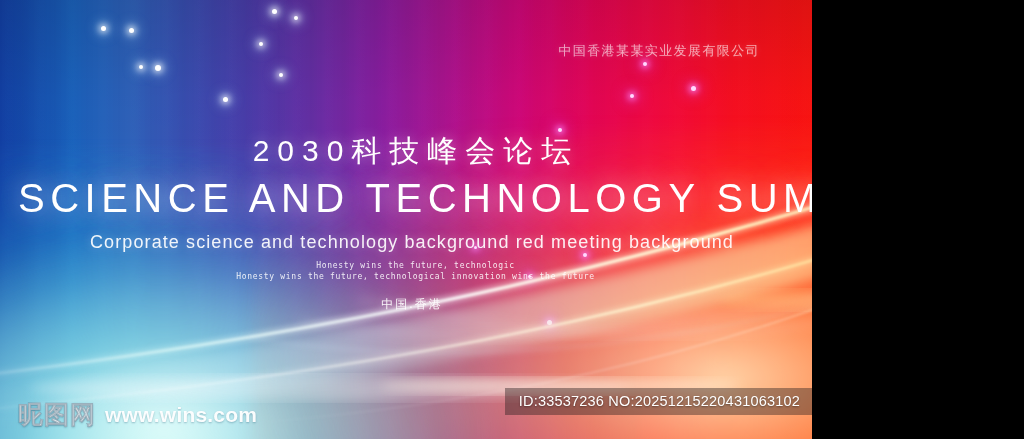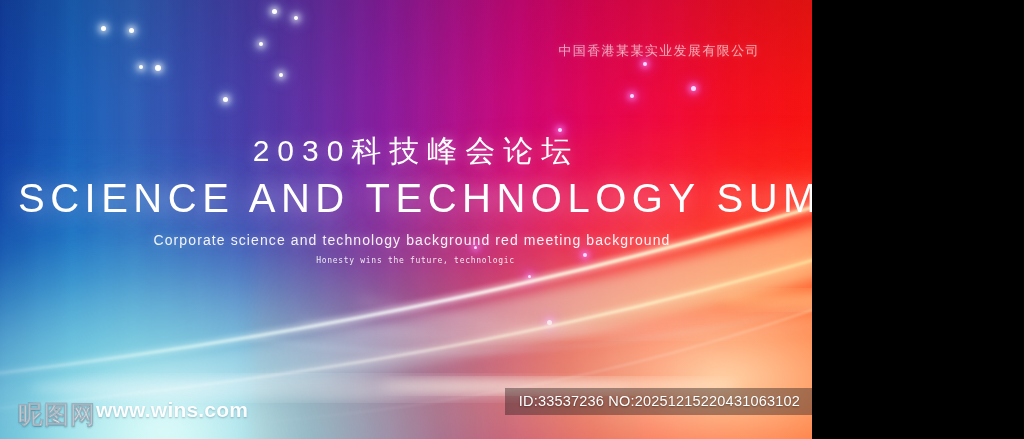--- a/index.html
+++ b/index.html
@@ -147,21 +147,21 @@
     font-weight: 400;
     letter-spacing: 5.5px;
     color: #ffffff;
     white-space: nowrap;
     text-shadow: 0 0 22px rgba(255,255,255,0.55),
                  0 0 46px rgba(255,190,255,0.30);
     padding-left: 6px;
   }
   .subtitle {
     margin-top: 11px;
-    font-size: 14px;
+    font-size: 18px;
     letter-spacing: 1.1px;
     color: rgba(255,255,255,0.92);
     text-shadow: 0 0 8px rgba(255,255,255,0.35);
   }
   .microline {
     font-size: 8px;
     letter-spacing: 0.7px;
     color: rgba(255,255,255,0.88);
     line-height: 1.45;
     font-family: "DejaVu Sans Mono", monospace;
@@ -187,21 +187,22 @@
     text-shadow: 0 0 6px rgba(255,255,255,0.25);
     pointer-events: none;
   }
 
   
   .watermark {
     position: absolute;
     left: 18px;
     bottom: 8px;
     display: flex;
-    align-items: flex-start;
+    align-items: center;
+    gap: 9px;
     pointer-events: none;
   }
   .wm-cn {
     font-size: 25px;
     font-weight: 700;
     letter-spacing: 1px;
     color: rgba(255,255,255,0.96);
     -webkit-text-stroke: 0.6px rgba(90,120,140,0.55);
     text-shadow: 0 1px 2px rgba(0,60,90,0.35);
   }
@@ -315,20 +316,22 @@
     </svg>
   </div>
 
   <div class="company">中国香港某某实业发展有限公司</div>
 
   <div class="centerblock">
     <div class="title-cn">2030科技峰会论坛</div>
     <div class="title-en">SCIENCE AND TECHNOLOGY SUMMIT FORUM</div>
     <div class="subtitle">Corporate science and technology background red meeting background</div>
     <div class="microline first">Honesty wins the future, technologic</div>
+    <div class="microline">Honesty wins the future, technological innovation wins the future</div>
+    <div class="location">中国.香港</div>
   </div>
 
   <div class="watermark">
     <span class="wm-cn">昵图网</span>
     <span class="wm-url">www.wins.com</span>
   </div>
 
   <div class="idbar">ID:33537236 NO:20251215220431063102</div>
 
 </div>

